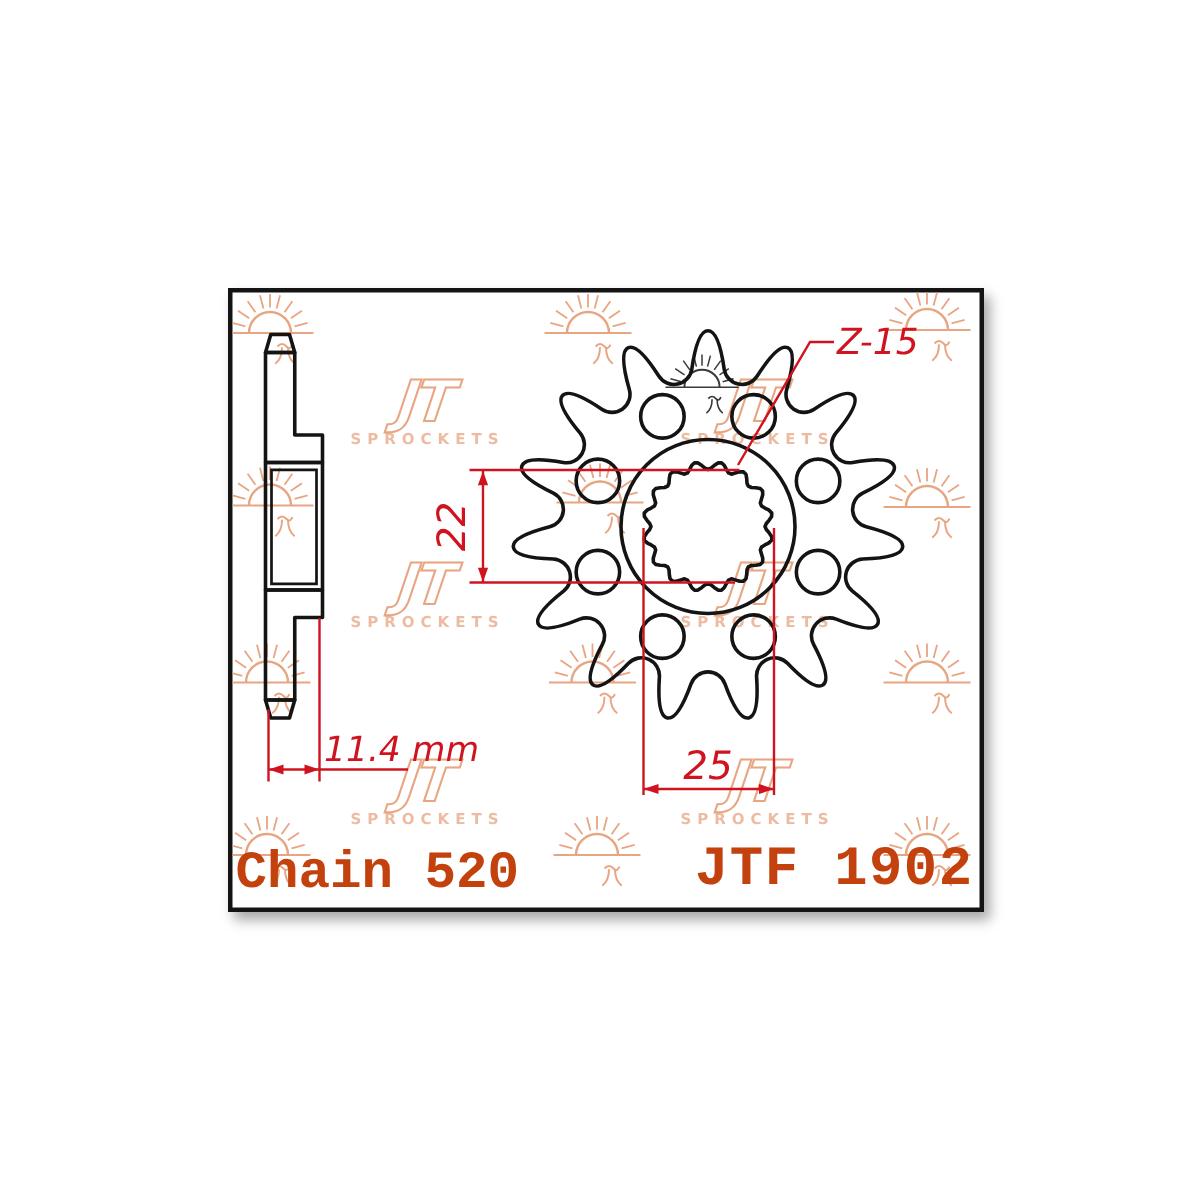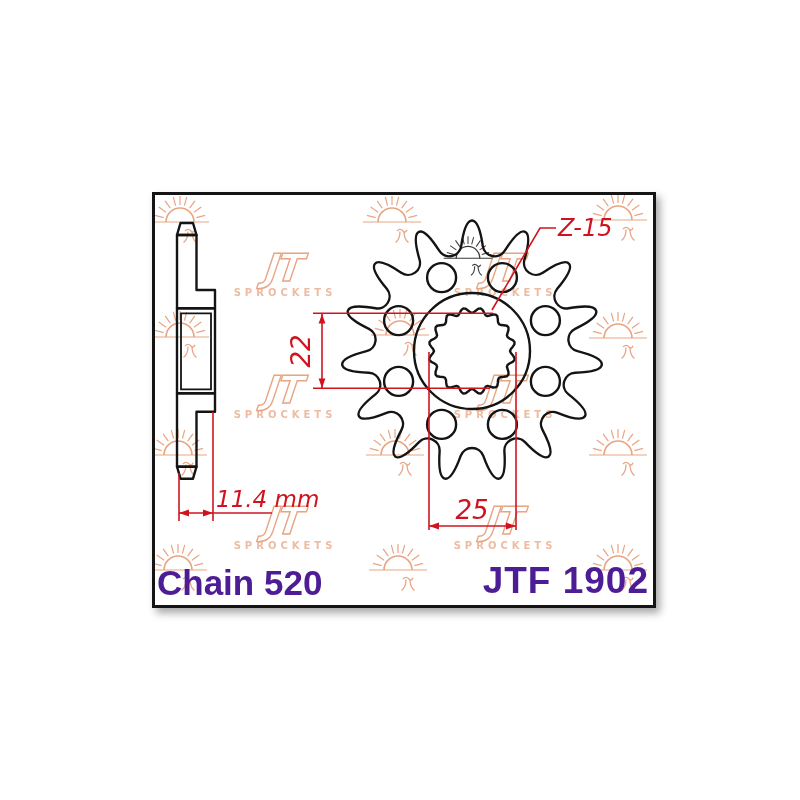--- a/index.html
+++ b/index.html
@@ -2,21 +2,21 @@
 <html><head>
 <meta charset="utf-8">
 <style>
   html,body{margin:0;padding:0;background:#ffffff;}
   .stage{position:relative;width:800px;height:800px;background:#ffffff;overflow:hidden;
          font-family:"Liberation Sans", sans-serif;}
   .sheet{position:absolute;left:152px;top:192px;width:504px;height:416px;
          box-sizing:border-box;border:3px solid #141414;background:#ffffff;
          box-shadow:4px 5px 8px rgba(0,0,0,0.35);}
   .sheet svg{position:absolute;left:0;top:0;}
-  .label{position:absolute;color:#4c1d95;font-weight:bold;white-space:nowrap;line-height:1;}
+  .label{position:absolute;color:#c2410c;font-weight:bold;white-space:nowrap;line-height:1;font-family:Liberation Mono, monospace;}
   .label-chain{left:2px;top:370px;font-size:35px;}
   .label-model{right:4px;top:367px;font-size:37px;letter-spacing:1px;}
   
   .blk{stroke:#141414;fill:none;stroke-width:2.4;stroke-linejoin:round;stroke-linecap:round;}
   .blk-thin{stroke:#141414;fill:none;stroke-width:1.8;}
   .red-line{stroke:#cf1420;fill:none;stroke-width:1.6;}
   .red-fill{fill:#cf1420;stroke:none;}
   .dim-text{fill:#cf1420;font-family:"DejaVu Sans",sans-serif;font-style:italic;}
   .wm{color:#e8a582;}
   .wm-dark{color:#3a3a3a;}

